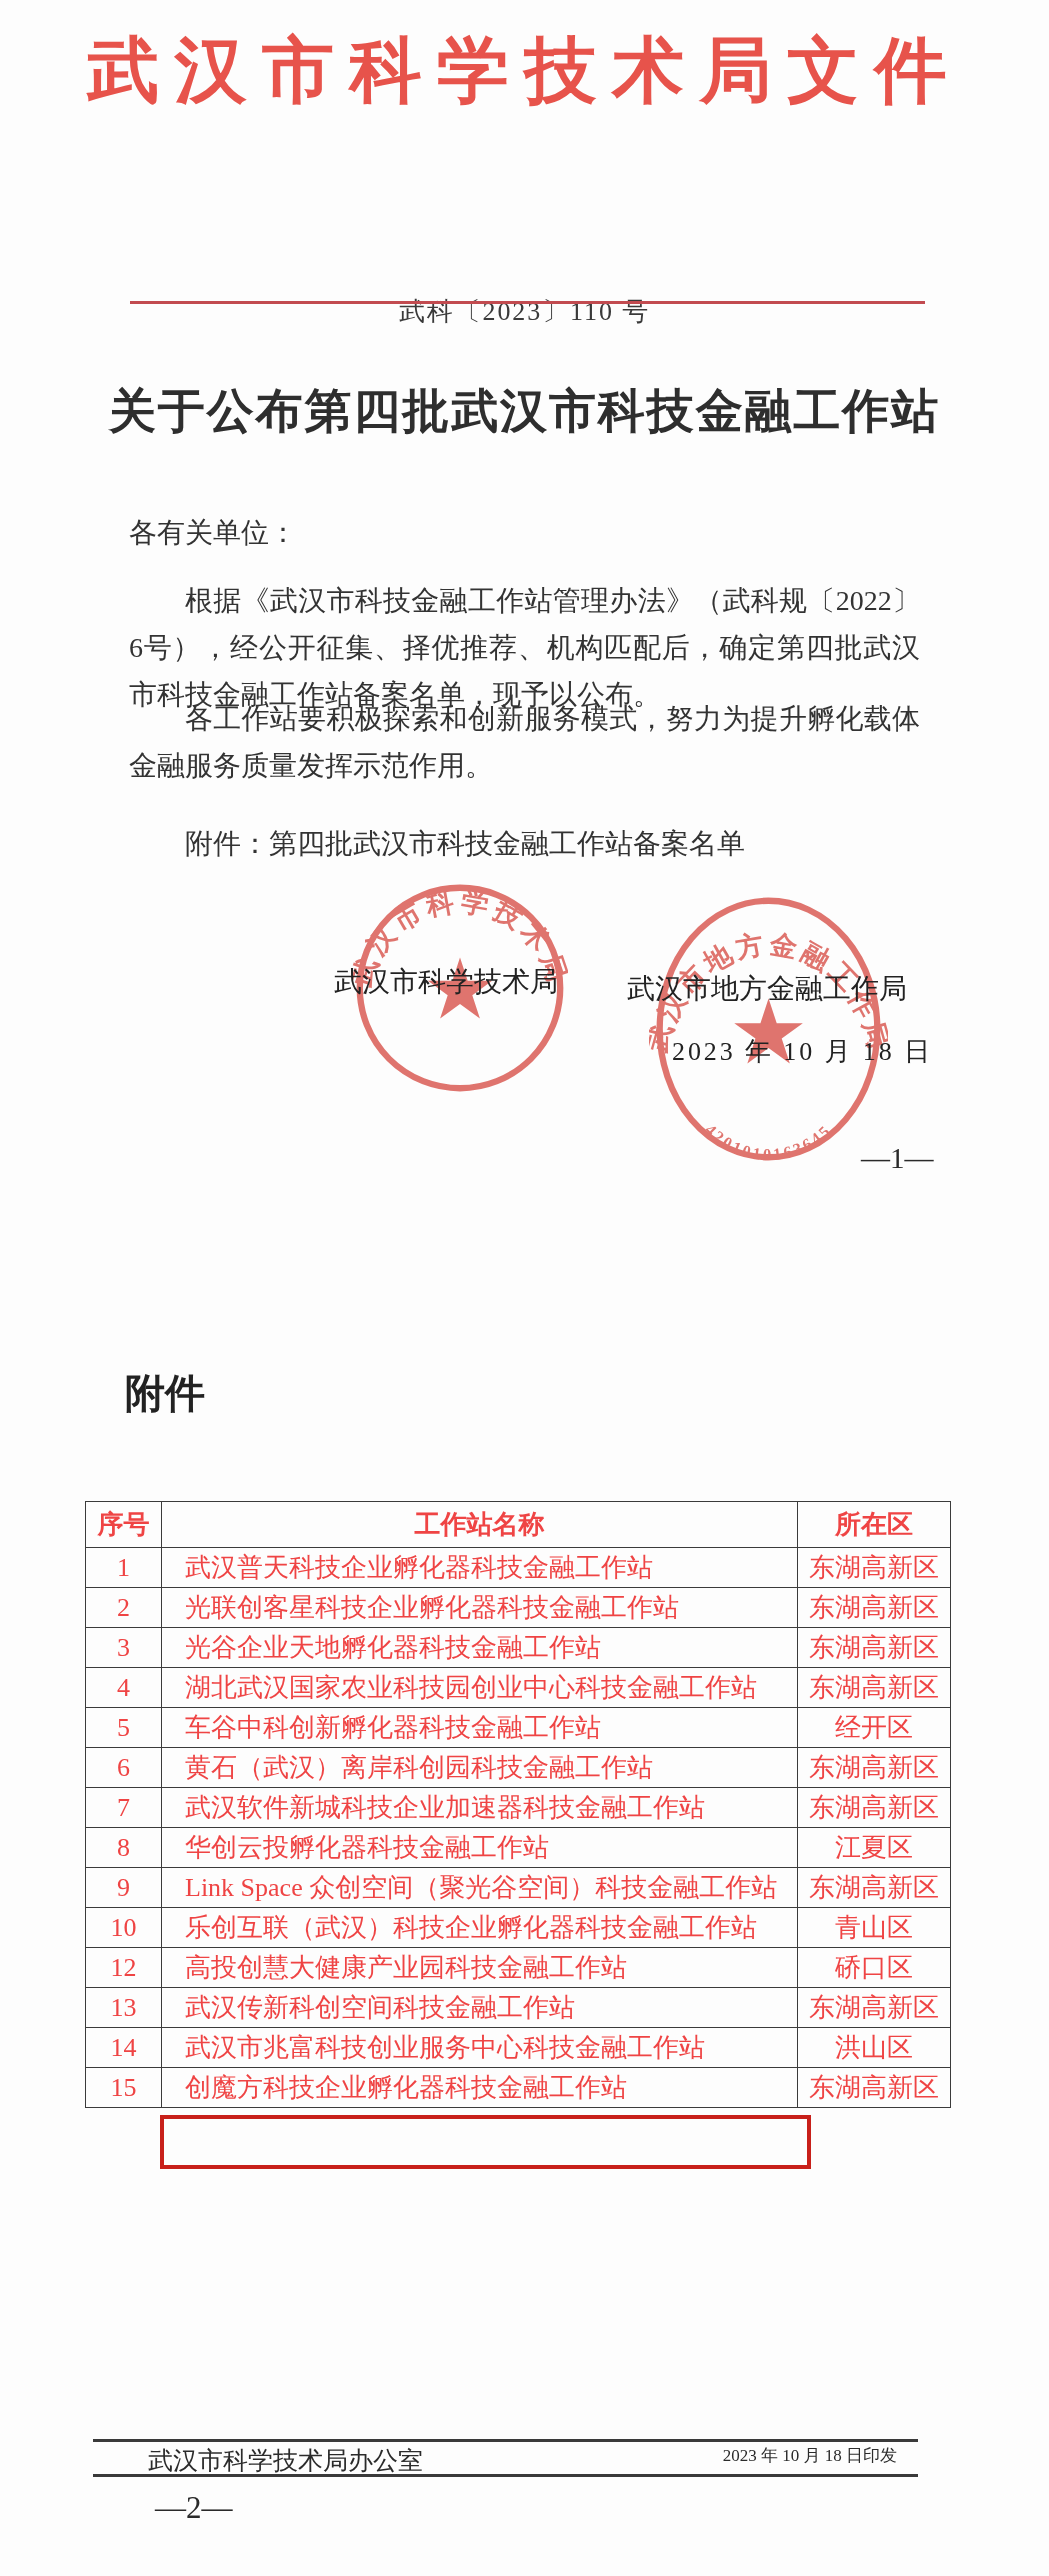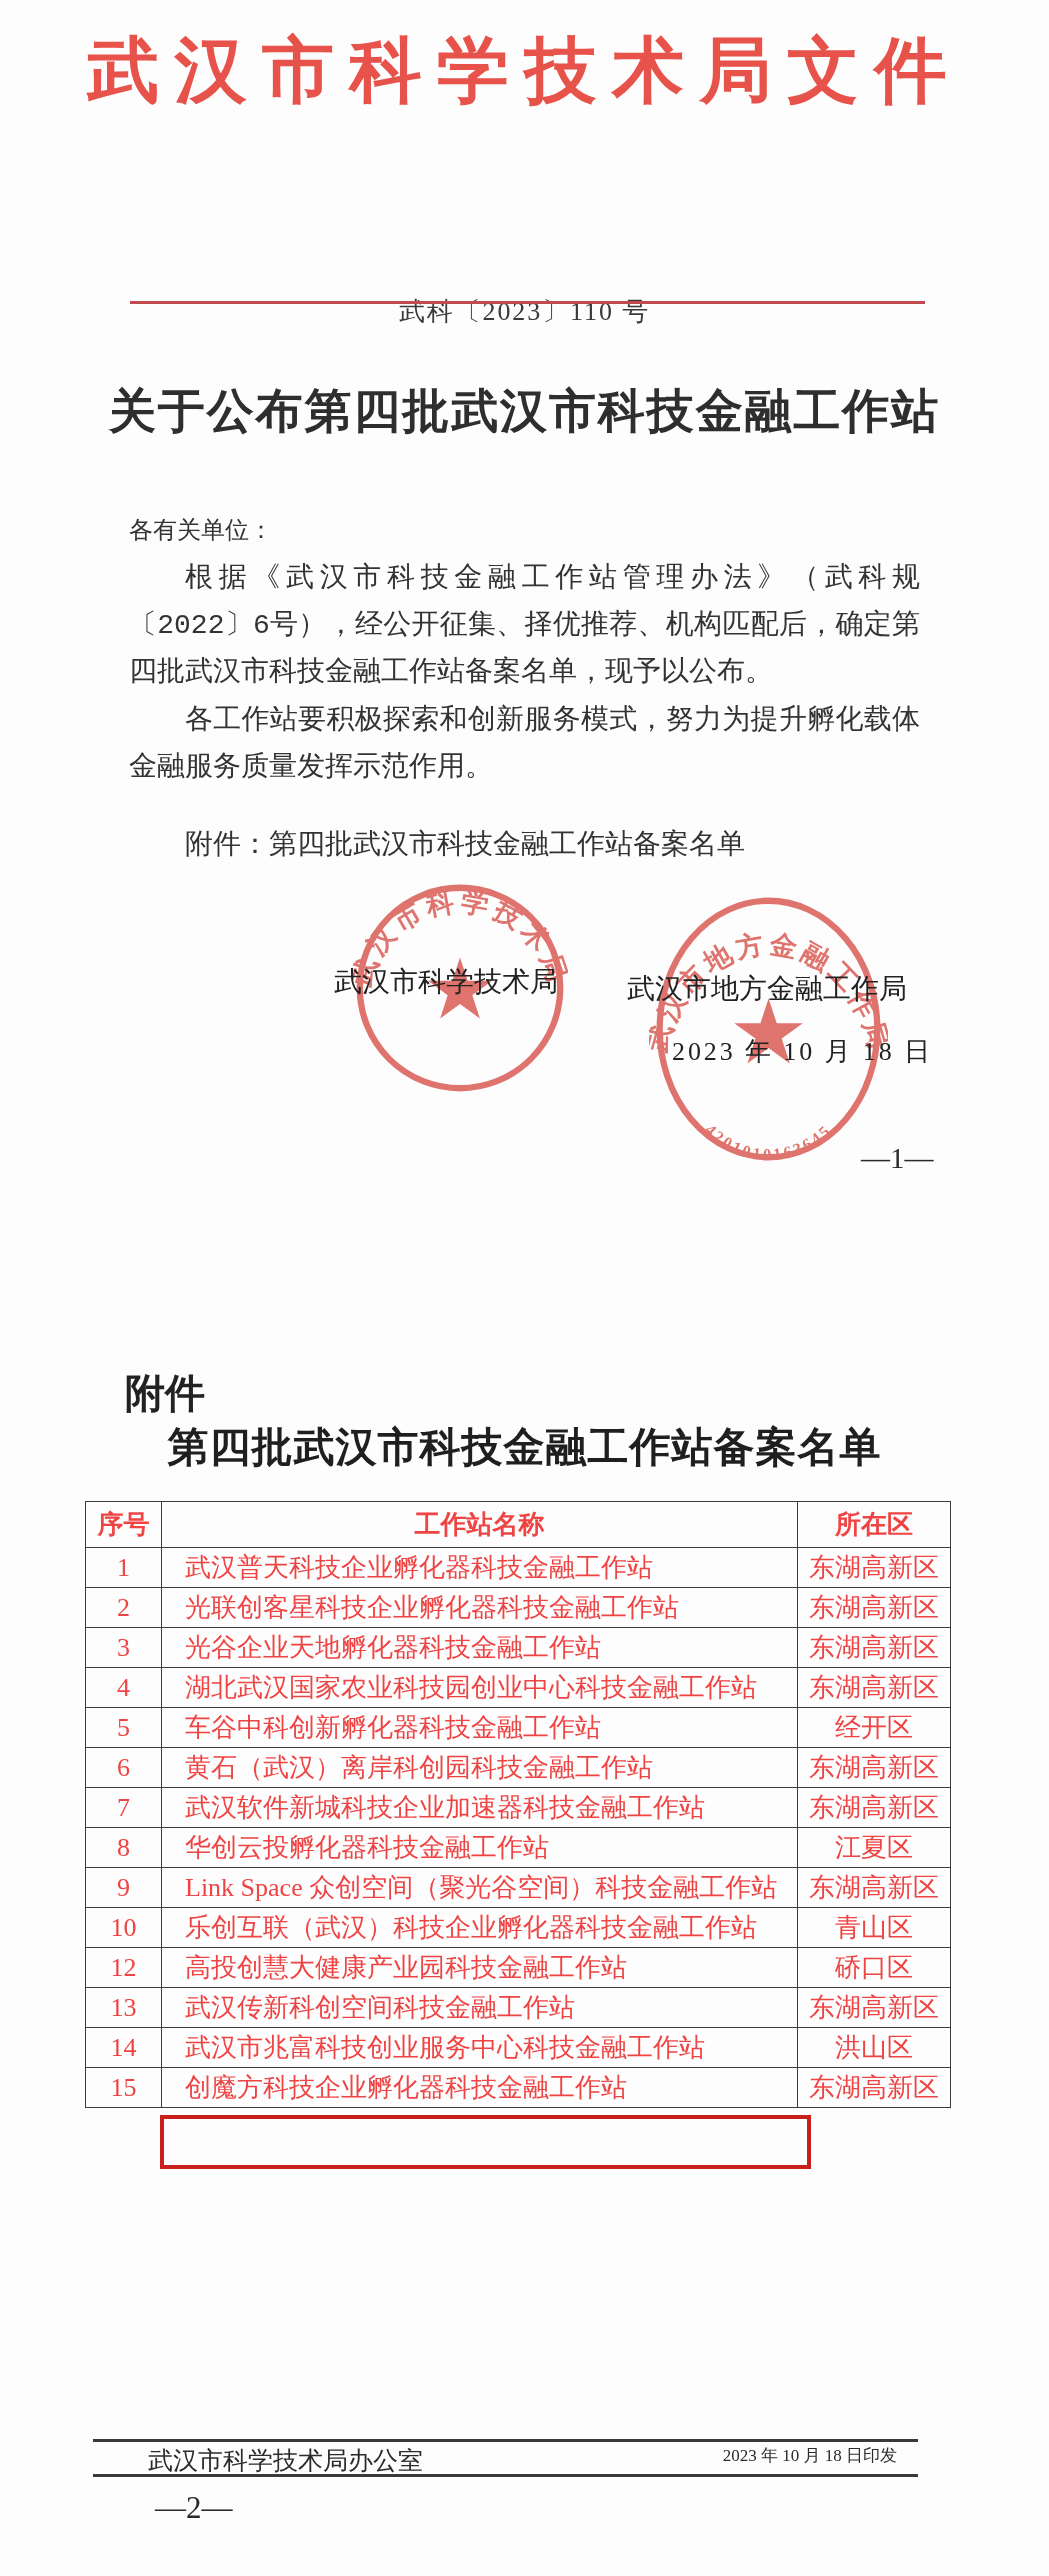--- a/index.html
+++ b/index.html
@@ -9,24 +9,24 @@
   }
   
   .header-title{
     position:absolute;top:23px;left:0;width:100%;text-align:center;
     font-size:72px;font-weight:bold;color:#e7534b;letter-spacing:15.5px;white-space:nowrap;
   }
   .doc-number{position:absolute;top:251px;left:0;width:100%;text-align:center;font-size:26px;letter-spacing:1.9px;color:#3a3a3a;margin-top:43px;}
   .red-line{position:absolute;top:301px;left:130px;width:795px;height:2.9px;background:#c24b50;}
   .notice-title{position:absolute;top:383px;left:0;width:100%;text-align:center;
     font-size:47px;font-weight:bold;line-height:56px;letter-spacing:1.9px;color:#2e2e2e;}
-  .salutation{position:absolute;top:514px;left:129px;font-size:24px;color:#333;}
+  .salutation{position:absolute;top:514px;left:129px;font-size:28px;color:#333;}
   .para{position:absolute;left:129px;width:791px;margin:0;font-size:28px;line-height:47px;
     text-align:justify;text-indent:2em;color:#333;}
-  .para1{top:555px;font-family:Liberation Mono, monospace;}
+  .para1{top:577px;}
   .para2{top:695px;}
   .attachment-ref{position:absolute;top:825px;left:129px;font-size:28px;text-indent:2em;color:#333;}
   
   .seal{position:absolute;opacity:0.82;}
   .seal-left{left:352px;top:880px;width:216px;height:216px;}
   .seal-right{left:649px;top:890px;width:239px;height:278px;}
   .seal-ring{fill:none;stroke:#d9574f;stroke-width:6.5;}
   .seal-arc-text{fill:#d9574f;font-family:"Liberation Serif","DejaVu Serif",serif;font-weight:bold;}
   .seal-star{fill:#d9574f;font-family:"DejaVu Sans",sans-serif;}
   .signer{position:absolute;font-size:28px;color:#222;white-space:nowrap;}
@@ -105,21 +105,20 @@
       <textPath href="#arcRbot" startOffset="50%" text-anchor="middle">4201010163645</textPath>
     </text>
   </svg>
 
   <div class="signer signer-left">武汉市科学技术局</div>
   <div class="signer signer-right">武汉市地方金融工作局</div>
   <div class="sign-date">2023 年 10 月 18 日</div>
   <div class="page-num-1">—1—</div>
 
   <div class="attach-label">附件</div>
-  <div class="table-title">第四批武汉市科技金融工作站备案名单</div>
 
   <table class="ws-table">
     <colgroup>
       <col class="col-no">
         <col class="col-name">
         <col class="col-district">
     </colgroup>
     <thead>
       <tr>
         <th>序号</th>

